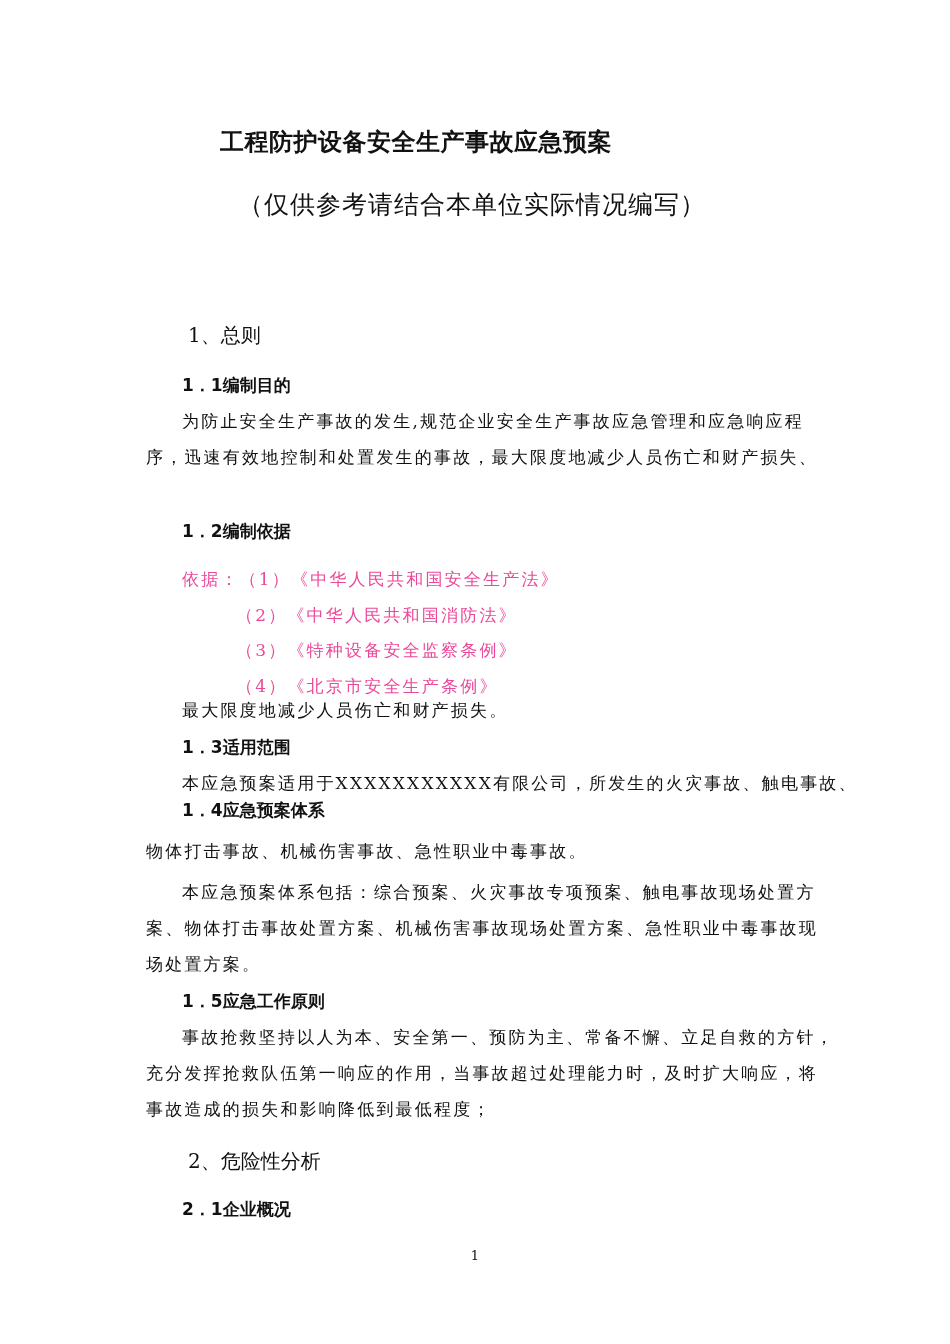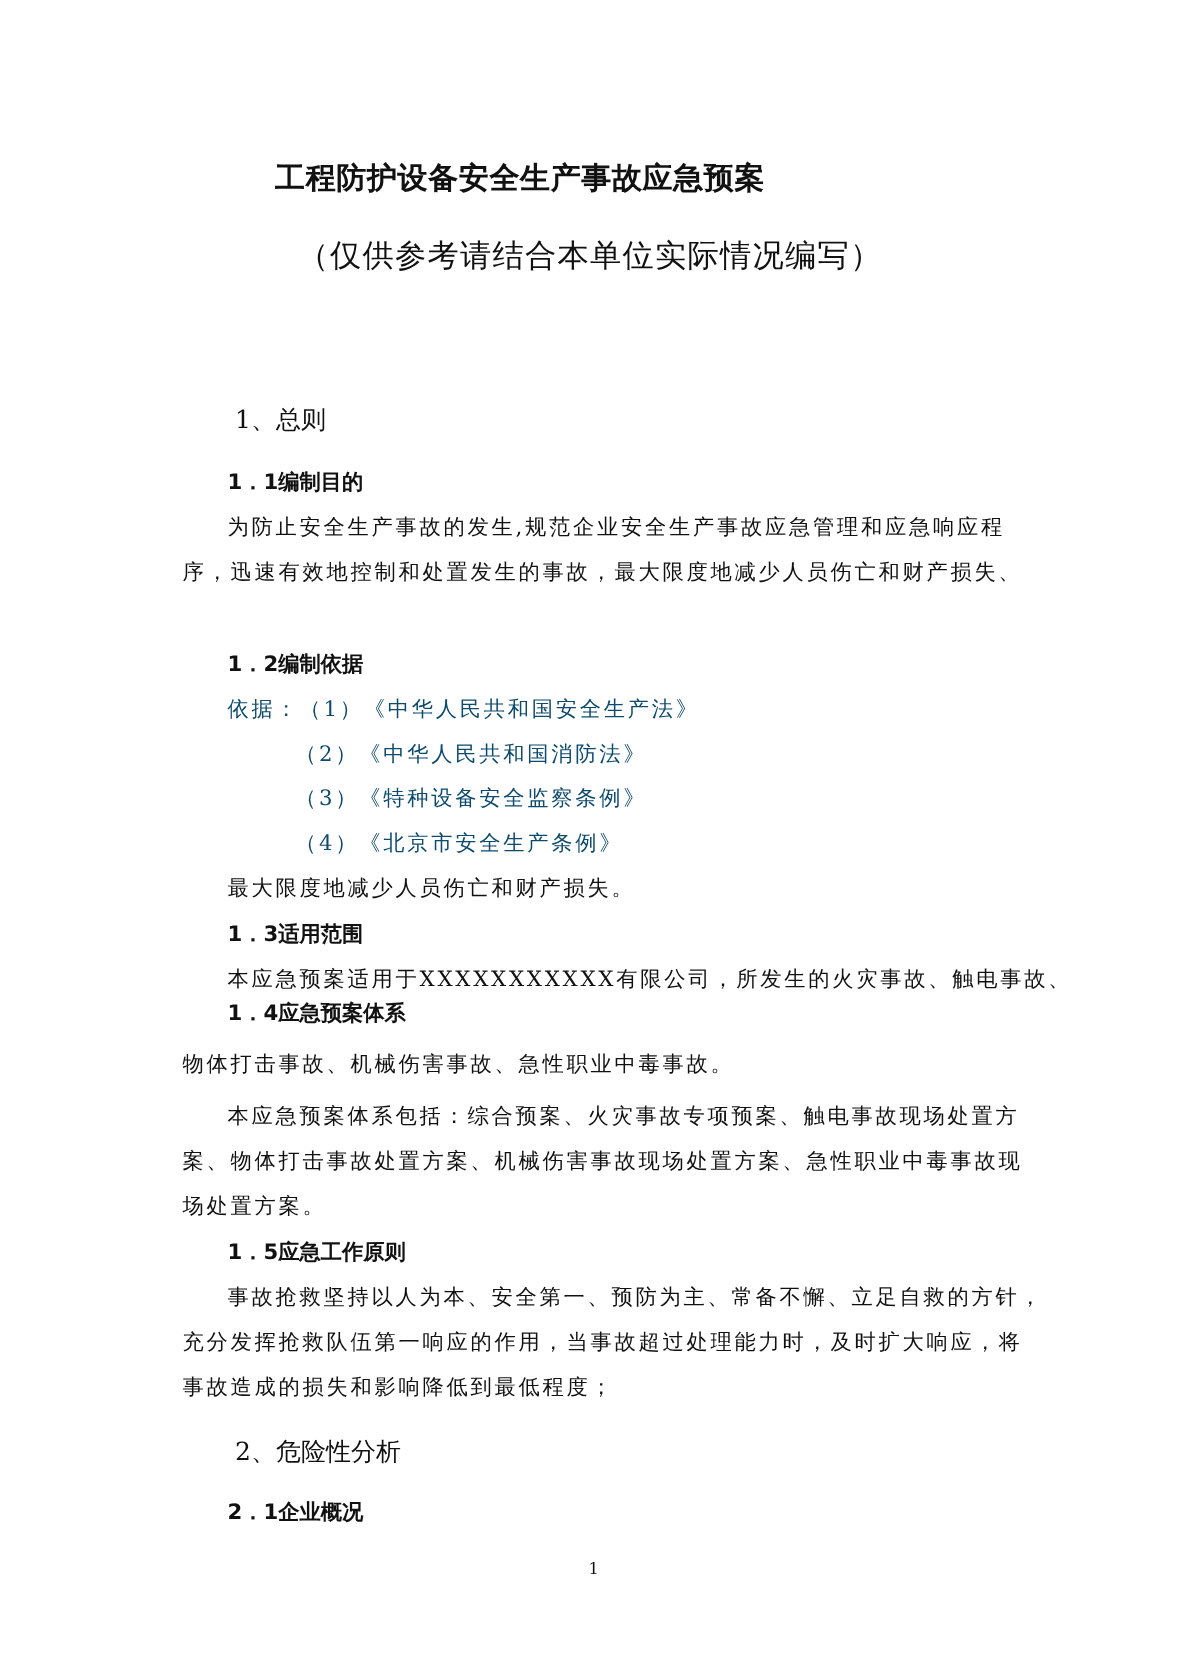--- a/index.html
+++ b/index.html
@@ -8,21 +8,21 @@
   .page { position: absolute; left: 0; top: 0; width: 950px; height: 1344px; }
   .abs { position: absolute; white-space: nowrap; }
   .title { left: 0; width: 832px; text-align: center; top: 126px; font-size: 24px; font-weight: bold;
            font-family: "DejaVu Sans", "Liberation Sans", sans-serif; letter-spacing: 0.5px; }
   .subtitle { left: 0; width: 944px; text-align: center; top: 188px; font-size: 25px;
               font-family: "DejaVu Sans", "Liberation Sans", sans-serif; letter-spacing: 1px; }
   .h1 { left: 188px; font-size: 20px; font-weight: normal; }
   .h2 { left: 182px; font-size: 17px; font-weight: bold; font-family: "DejaVu Sans", "Liberation Sans", sans-serif; }
   .p { left: 146px; font-size: 17px; letter-spacing: 2.2px; }
   .indent { left: 182px; }
-  .ref { color: #0c4a6e; font-size: 17px; letter-spacing: 2.2px; }
+  .ref { color: #ec4899; font-size: 17px; letter-spacing: 2.2px; margin-top: 12px; }
   .pagenum { left: 0; width: 950px; text-align: center; top: 1248px; font-size: 13px; }
 </style>
 </head>
 <body>
 
 <div class="page">
   <div class="abs title">工程防护设备安全生产事故应急预案</div>
   <div class="abs subtitle">（仅供参考请结合本单位实际情况编写）</div>
 
   <div class="abs h1" style="top:322px;">1、总则</div>

